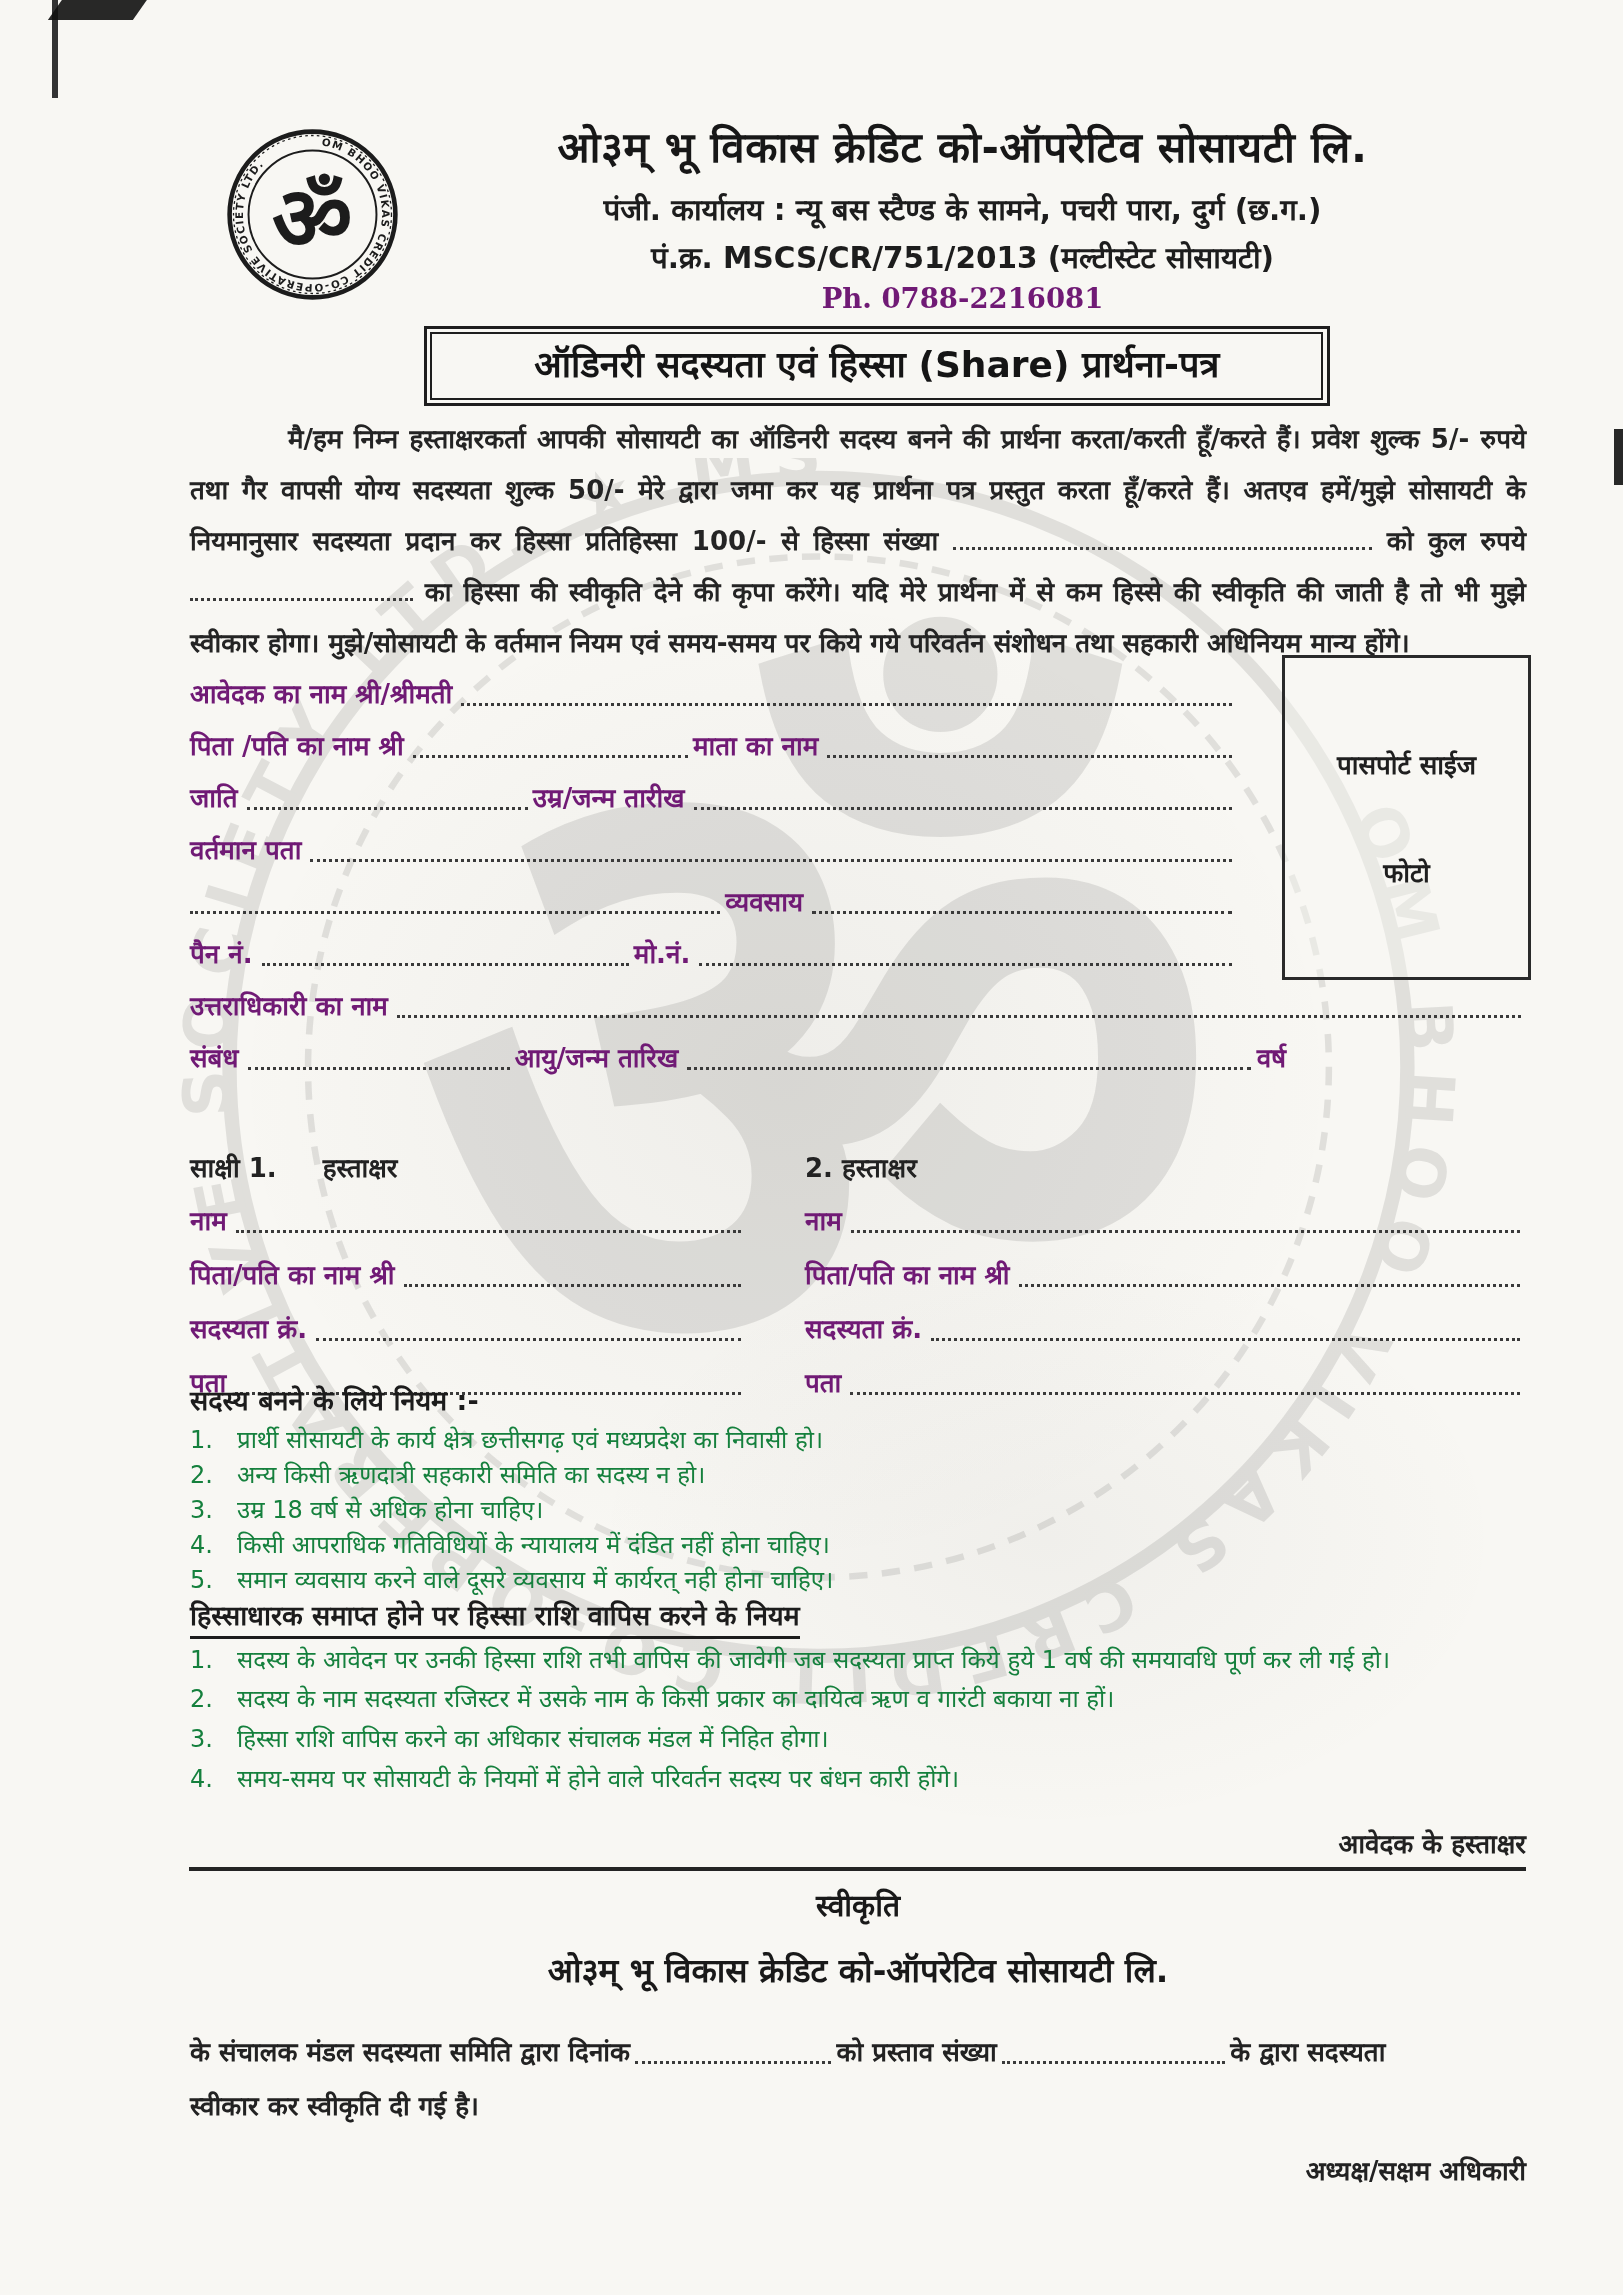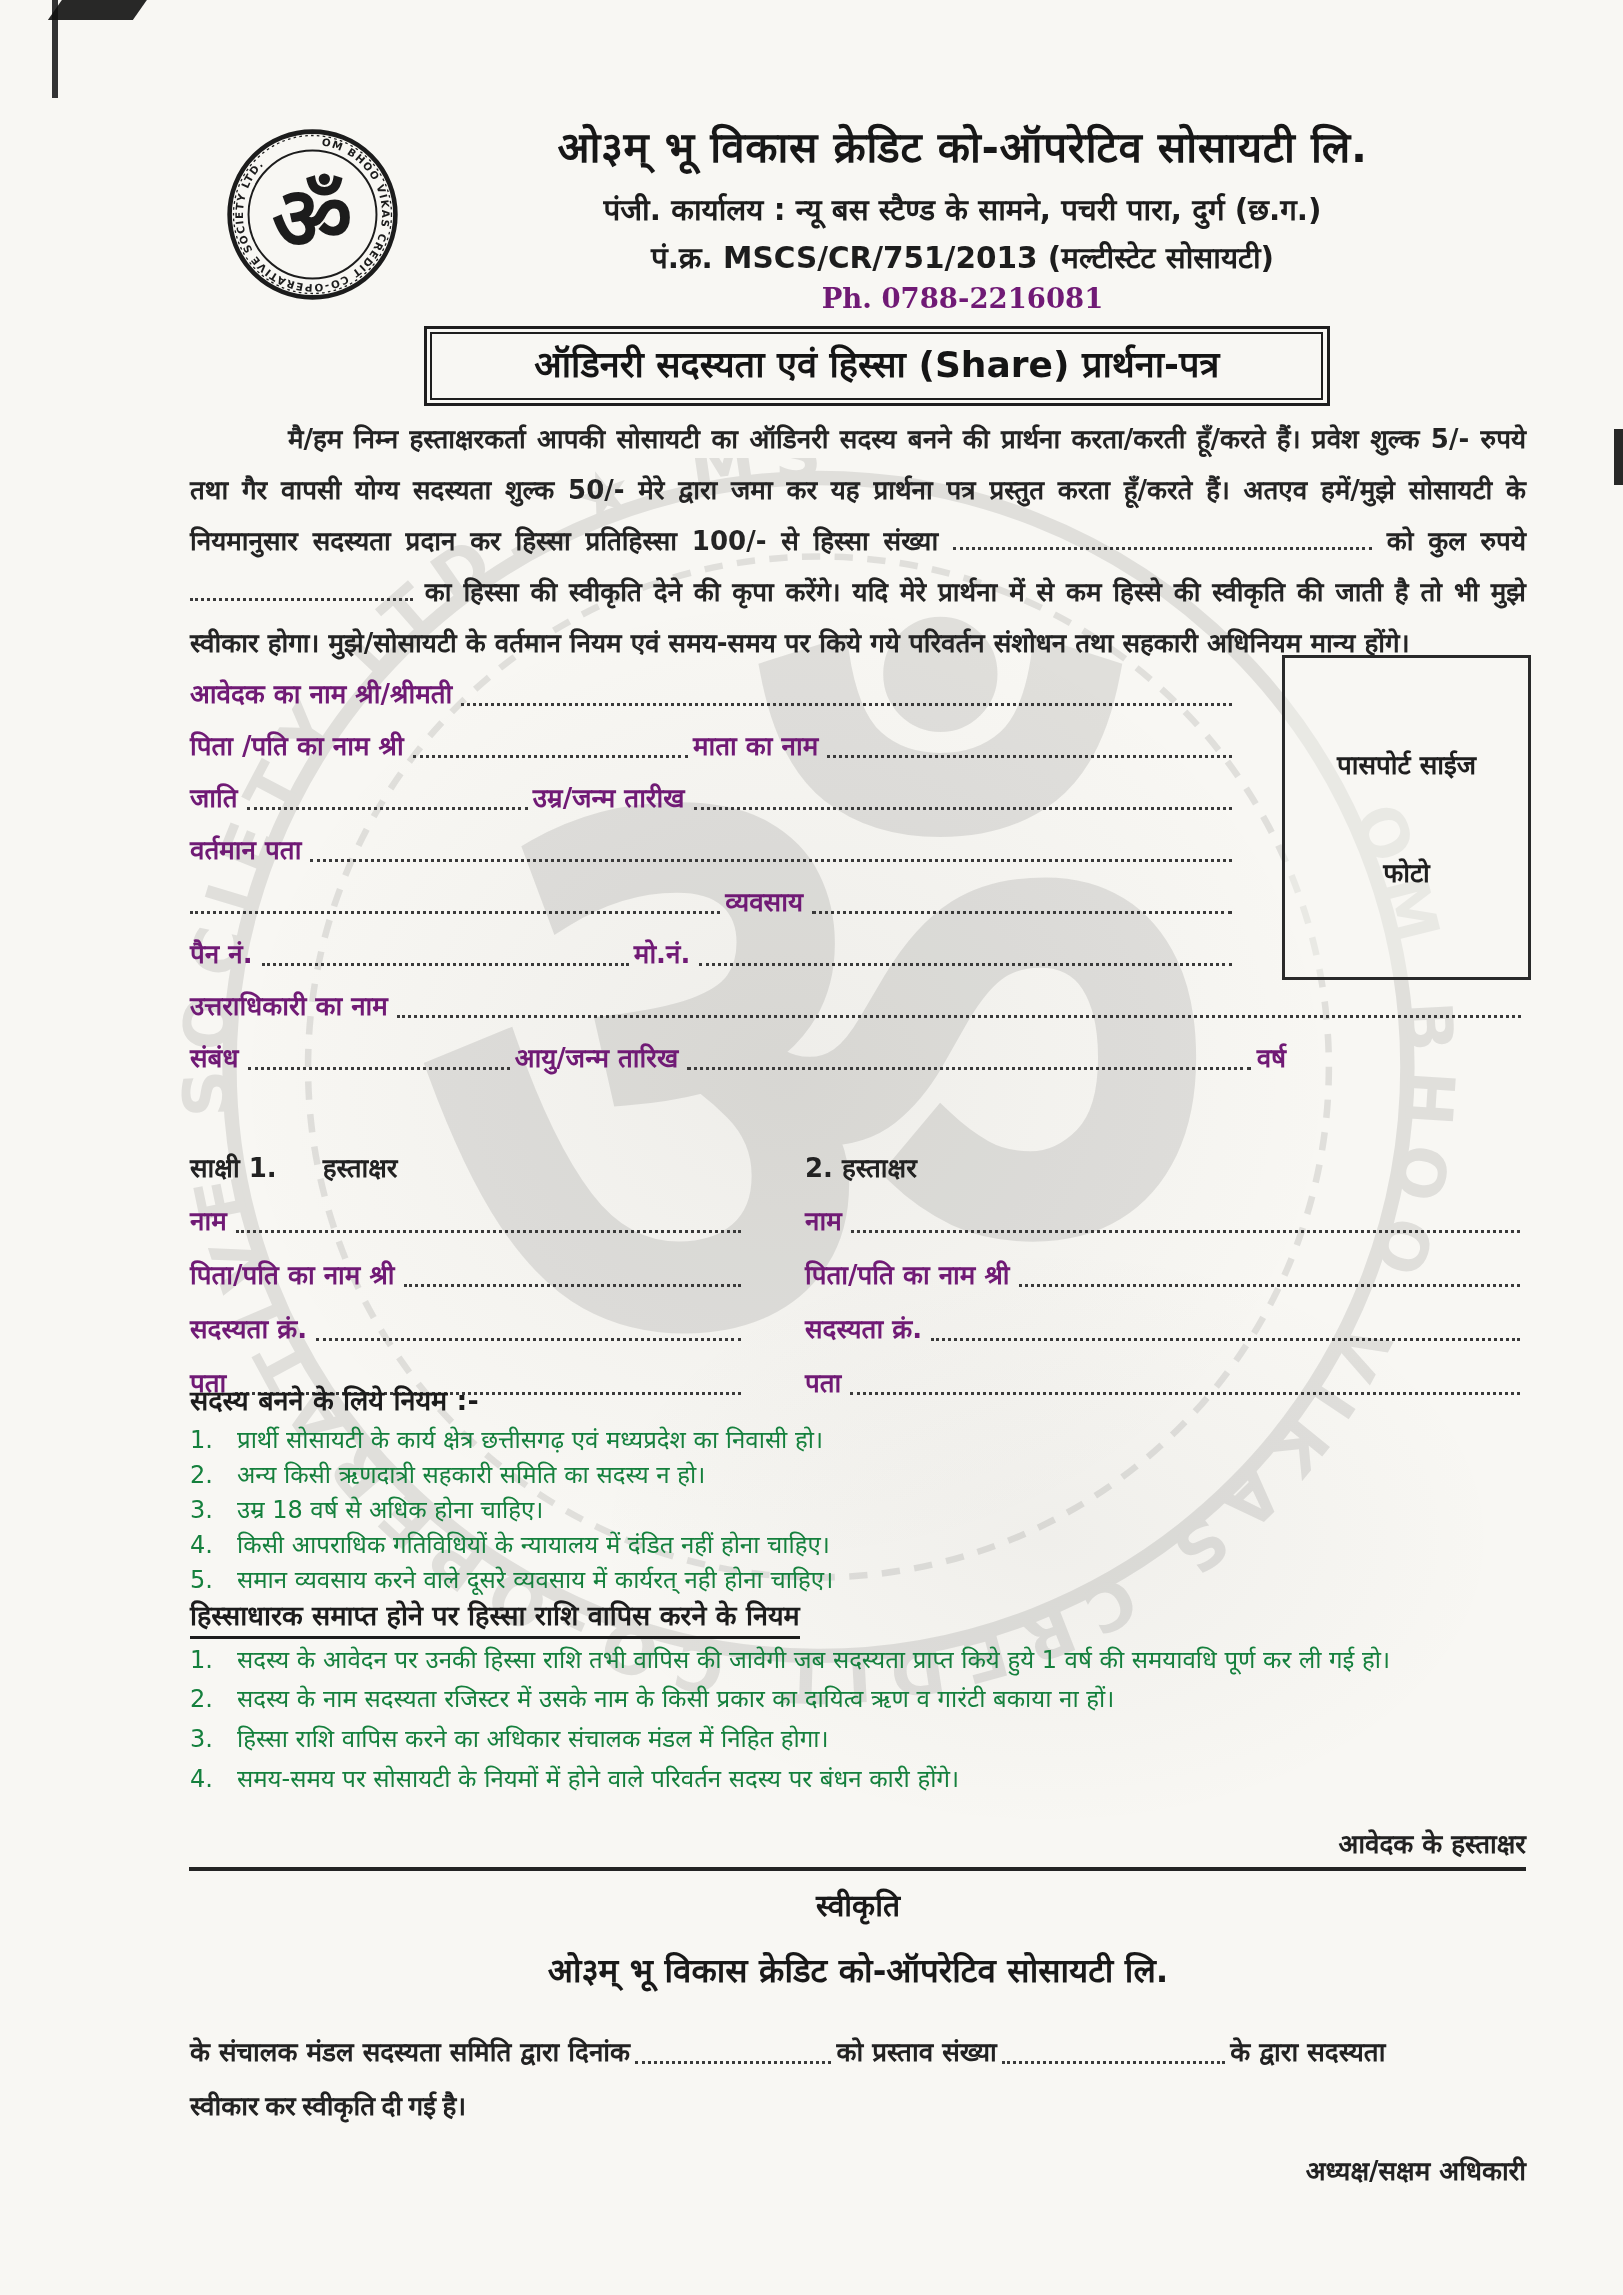--- a/index.html
+++ b/index.html
@@ -67,21 +67,21 @@
   ol.rlist li::before{content:counter(rn) ".";width:47px;flex:0 0 47px;}
   ol.rlist.loose li{line-height:37px;margin-bottom:2.6px;}
   .sig-right{top:1825px;text-align:right;font-size:26px;font-weight:700;padding-right:6.5px;}
   .divider{position:absolute;left:189px;top:1867px;width:1337px;border-top:4.6px solid #242424;}
   .approval{top:1884px;text-align:center;}
   .approval .ahead{font-size:30px;font-weight:800;color:#191919;}
   .approval .asoc{margin-top:22px;font-size:33px;font-weight:800;color:#191919;}
   .approval .aline{margin-top:41px;display:flex;align-items:flex-end;font-size:26px;font-weight:700;white-space:nowrap;text-align:left;}
   .approval .aline .lbl{padding-bottom:1.3px;}
   .approval .aline .fillfix{height:0;}
-  .approval .aline2{margin-top:17px;text-align:left;font-size:26px;font-weight:700;font-family:Liberation Serif, serif;}
+  .approval .aline2{margin-top:17px;text-align:left;font-size:26px;font-weight:700;}
   .officer{top:2152px;text-align:right;font-size:26px;font-weight:700;padding-right:9.8px;}
 </style>
 </head>
 <body>
 
 <div class="paper">
 
   <div class="artifact corner-wedge"></div>
   <div class="artifact edge-streak-left"></div>
   <div class="artifact edge-streak-right"></div>

